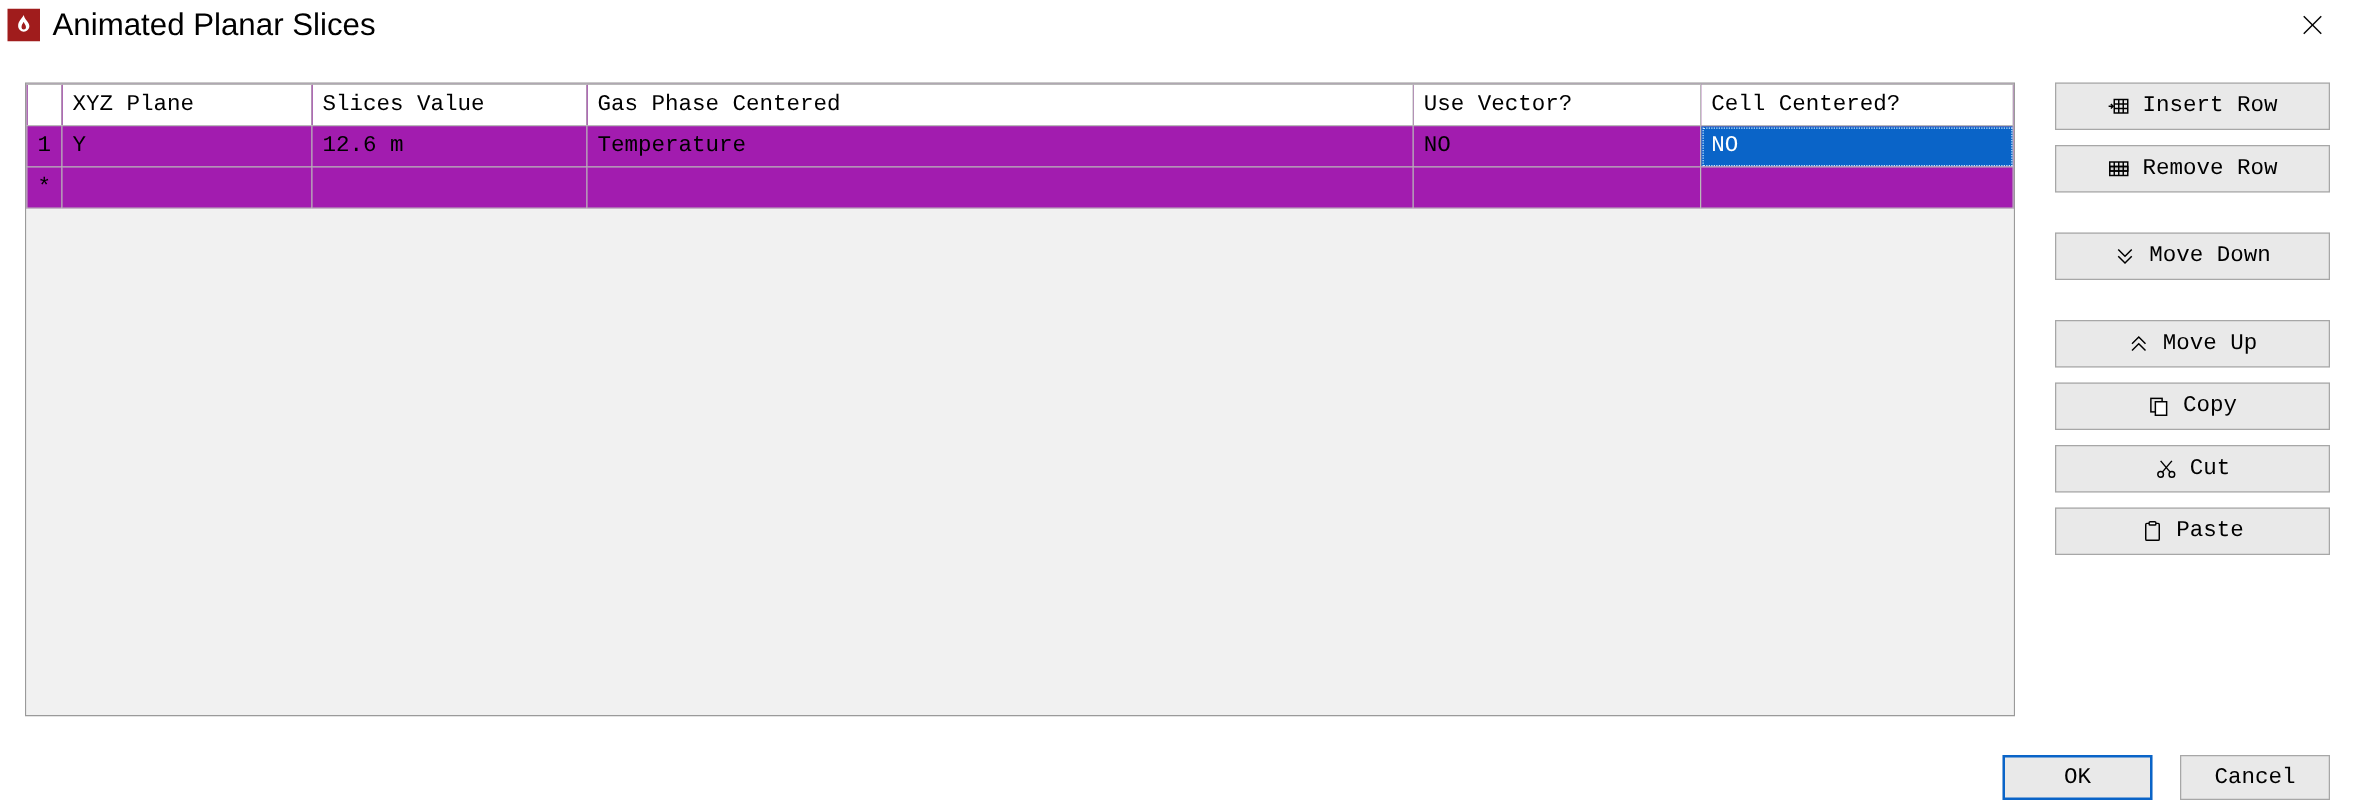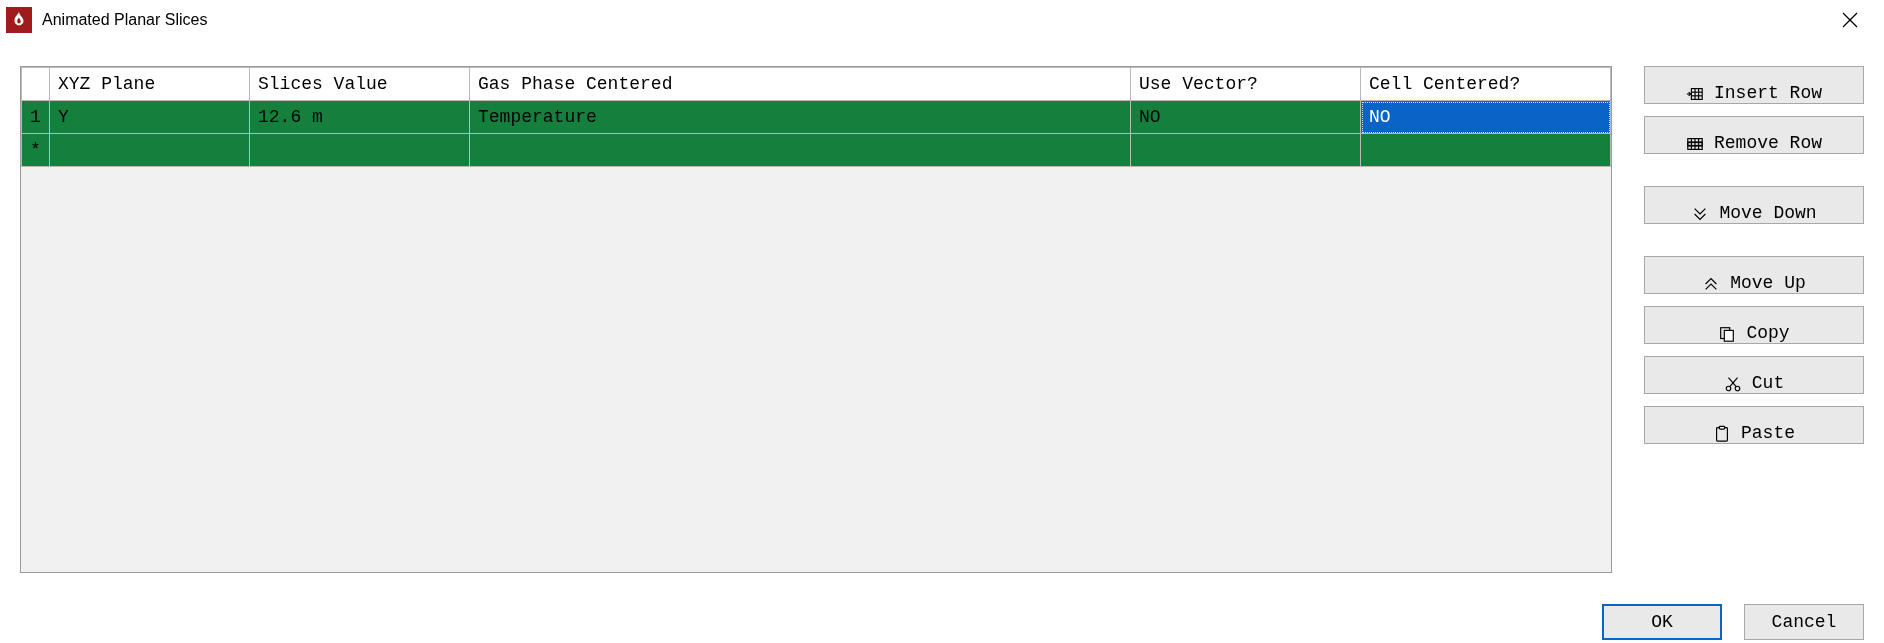--- a/index.html
+++ b/index.html
@@ -22,21 +22,21 @@
     padding: 0 8px 0 6px;
     background: #ffffff;
   }
   .app-icon {
     width: 26px; height: 26px;
     background: #a01c1c;
     margin-right: 10px;
     display: flex; align-items: center; justify-content: center;
   }
   .app-icon svg { width: 18px; height: 18px; }
-  .title-text { font-size: 16px; color: #000; }
+  .title-text { font-size: 25px; color: #000; }
   .titlebar-spacer { flex: 1; }
   .close-btn {
     width: 52px; height: 32px;
     display: flex; align-items: center; justify-content: center;
     cursor: pointer;
   }
   .close-btn svg { width: 16px; height: 16px; stroke: #000; stroke-width: 1.2; }
 
   
   .dialog-body {
@@ -58,21 +58,21 @@
     margin-left: 32px;
     display: flex;
     flex-direction: column;
   }
 
   
   table.grid {
     border-collapse: collapse;
     width: 100%;
     table-layout: fixed;
-    background: #15803d;
+    background: #a21caf;
   }
   table.grid th, table.grid td {
     border: 1px solid #b9b9b9;
     padding: 6px 8px;
     text-align: left;
     height: 30px;
     overflow: hidden;
     white-space: nowrap;
   }
   table.grid th {
@@ -95,21 +95,21 @@
   }
 
   .grid-fill { flex: 1; background: #f1f1f1; }
 
   
   .side-btn {
     height: 38px;
     background: #e9e9e9;
     border: 1px solid #a7a7a7;
     display: flex;
-    align-items: flex-end;
+    align-items: center;
     justify-content: center;
     gap: 10px;
     cursor: pointer;
     margin-bottom: 12px;
   }
   .side-btn.gap-after { margin-bottom: 32px; }
   .side-btn .lbl { }
   .side-btn svg { width: 18px; height: 18px; }
 
   

